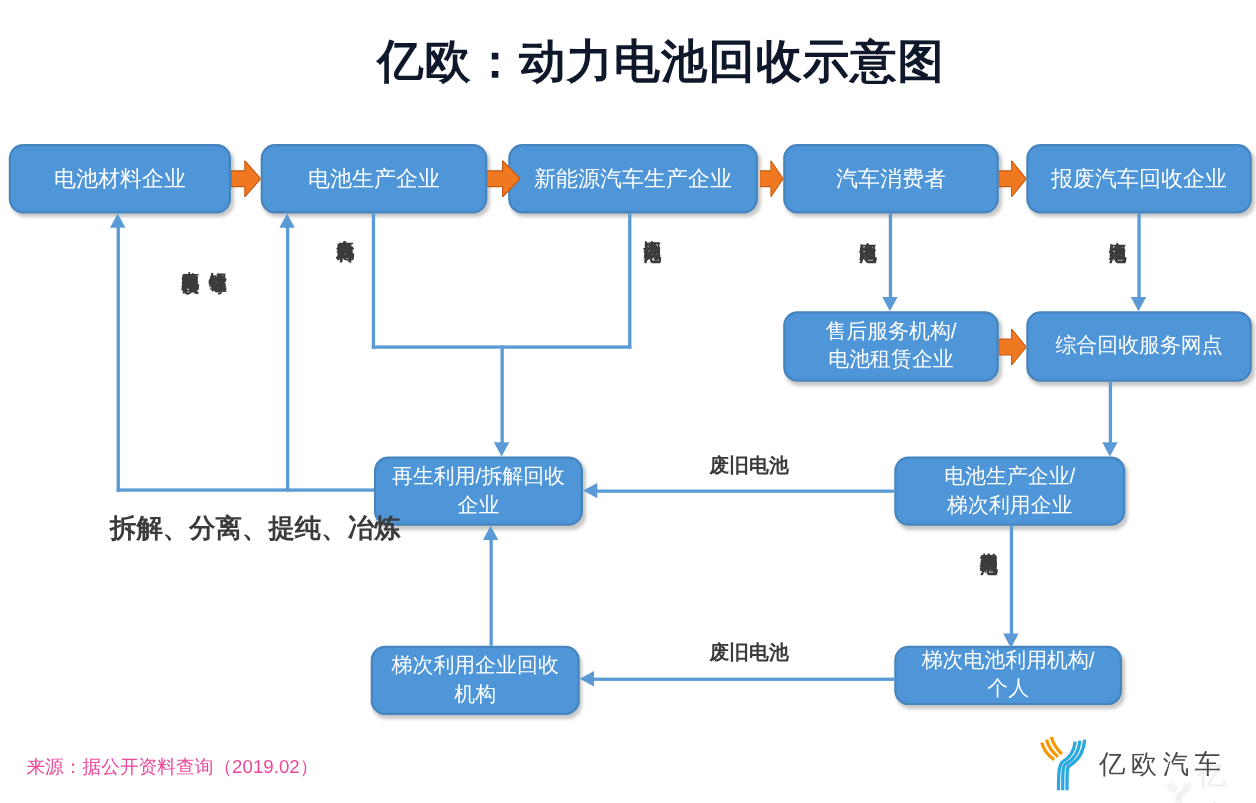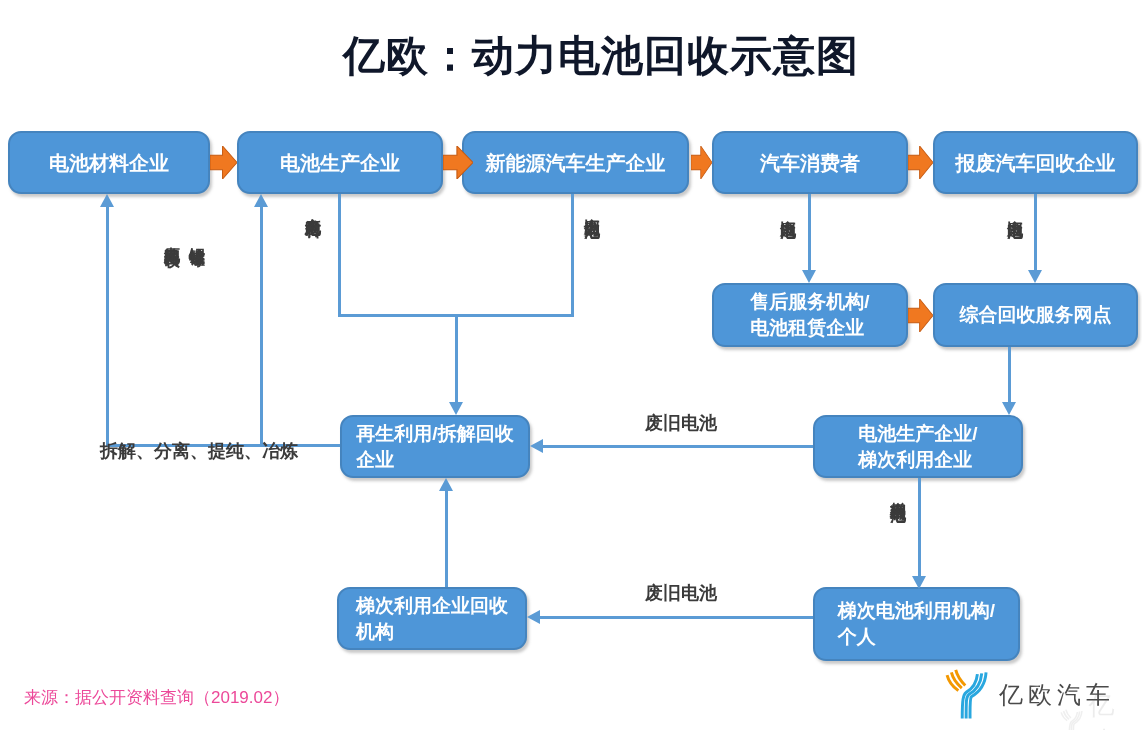--- a/index.html
+++ b/index.html
@@ -3,35 +3,35 @@
 <meta charset="utf-8">
 <style>
   * { margin:0; padding:0; box-sizing:border-box; }
   html,body { width:1142px; height:730px; background:#ffffff; font-family:"Liberation Sans", sans-serif; }
   #stage { position:relative; width:1142px; height:730px; background:#fff; overflow:hidden; }
 
   .title { position:absolute; left:343px; top:28px; font-size:42px; font-weight:700; color:#0f172a;
            letter-spacing:1px; white-space:nowrap; }
 
   .node { position:absolute; background:#4E96D8; border:2px solid #4584BE; border-radius:13px;
-          display:flex; align-items:center; justify-content:center; text-align:left;
-          color:#fff; font-weight:700; font-size:19px; line-height:26px; white-space:pre-line;
+          display:flex; align-items:center; justify-content:center; text-align:center;
+          color:#fff; font-weight:400; font-size:19px; line-height:26px; white-space:pre-line;
           box-shadow:2px 3px 3px rgba(100,100,100,0.35); }
 
   .b1  { left:8px;   top:131px; width:202px; height:63px; }
   .b2  { left:237px; top:131px; width:206px; height:63px; }
   .b3  { left:462px; top:131px; width:227px; height:63px; }
   .b4  { left:712px; top:131px; width:196px; height:63px; }
   .b5  { left:933px; top:131px; width:205px; height:63px; }
   .b6  { left:712px; top:283px; width:196px; height:64px; }
   .b7  { left:933px; top:283px; width:205px; height:64px; }
   .b8  { left:340px; top:415px; width:190px; height:63px; }
   .b9  { left:813px; top:415px; width:210px; height:63px; }
   .b10 { left:337px; top:587px; width:190px; height:63px; }
-  .b11 { left:813px; top:587px; width:207px; height:74px; }
+  .b11 { left:813px; top:587px; width:207px; height:54px; }
 
   .oarrow { position:absolute; }
   .oa1 { left:210px; top:146px; width:27px; height:33px; }
   .oa2 { left:443px; top:146px; width:30px; height:33px; }
   .oa3 { left:691px; top:146px; width:21px; height:33px; }
   .oa4 { left:908px; top:146px; width:25px; height:33px; }
   .oa5 { left:908px; top:299px; width:25px; height:33px; }
 
   .line { position:absolute; background:#5B9BD5; }
   .lv { width:3px; }
@@ -126,21 +126,21 @@
 
   <div class="line lh" style="left:539px; top:616px; width:274px;"></div>
   <div class="ah ah-left" style="left:527px; top:610px;"></div>
 
   <div class="lbl vlbl" style="left:160px; top:234px;">锂镍钴锰等
 电池原料再回收</div>
   <div class="lbl vlbl" style="left:301px; top:205px;">废电池材料</div>
   <div class="lbl vlbl" style="left:580px; top:205px;">废旧动力电池</div>
   <div class="lbl vlbl" style="left:776px; top:207px;">废旧电池</div>
   <div class="lbl vlbl" style="left:1003px; top:207px;">废旧电池</div>
-  <div class="lbl" style="left:100px; top:439px; font-size:18px;">拆解、分离、提纯、冶炼</div>
+  <div class="lbl" style="left:100px; top:464px; font-size:24px;">拆解、分离、提纯、冶炼</div>
   <div class="lbl" style="left:645px; top:411px; font-size:18px;">废旧电池</div>
   <div class="lbl vlbl" style="left:886px; top:489px;">梯次利用电池</div>
   <div class="lbl" style="left:645px; top:581px; font-size:18px;">废旧电池</div>
 
   <div class="source">来源：据公开资料查询（2019.02）</div>
 
   <div class="logo">
     <svg width="52" height="54" viewBox="0 0 60 62">
       <g fill="none" stroke="#F39800" stroke-width="3.4">
         <path d="M7,8 C9,16 13,21 20,26"></path>

